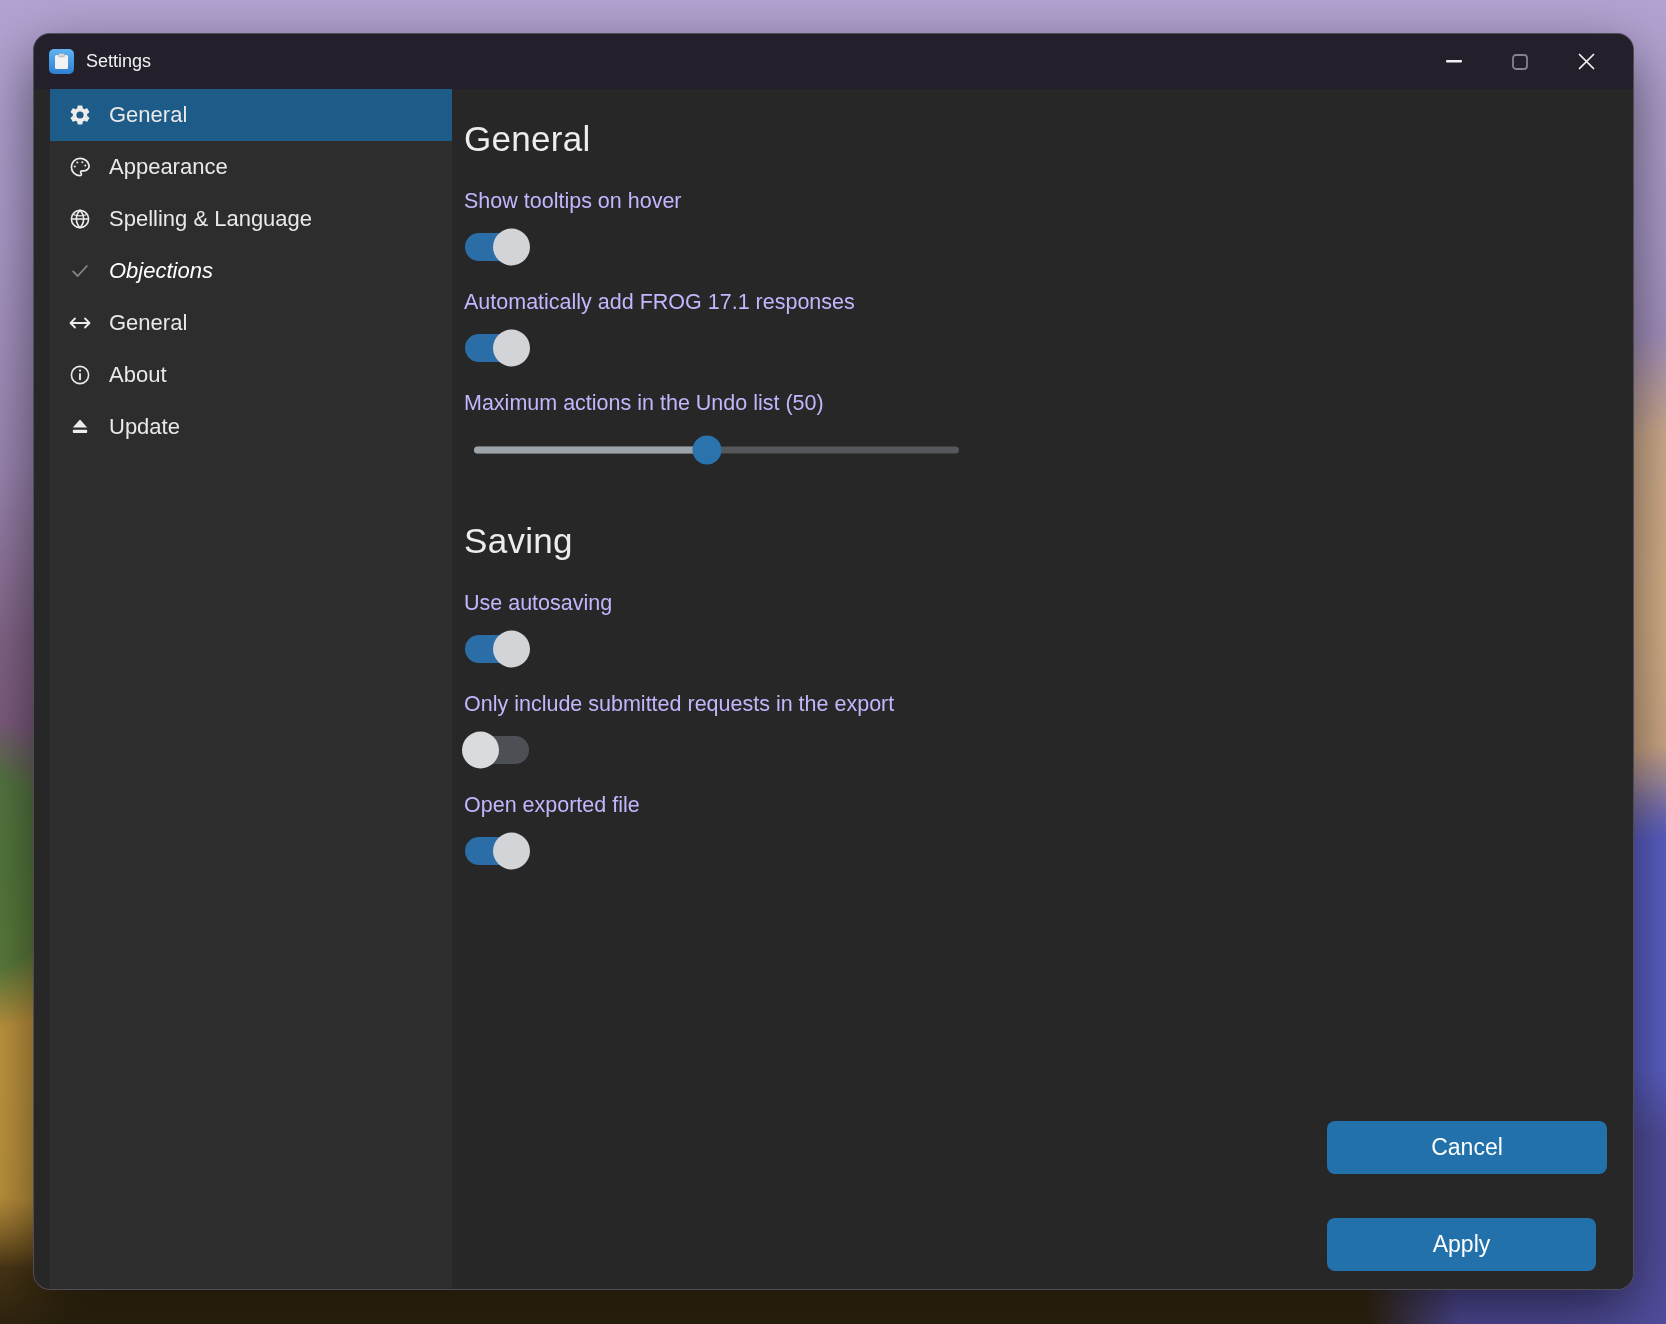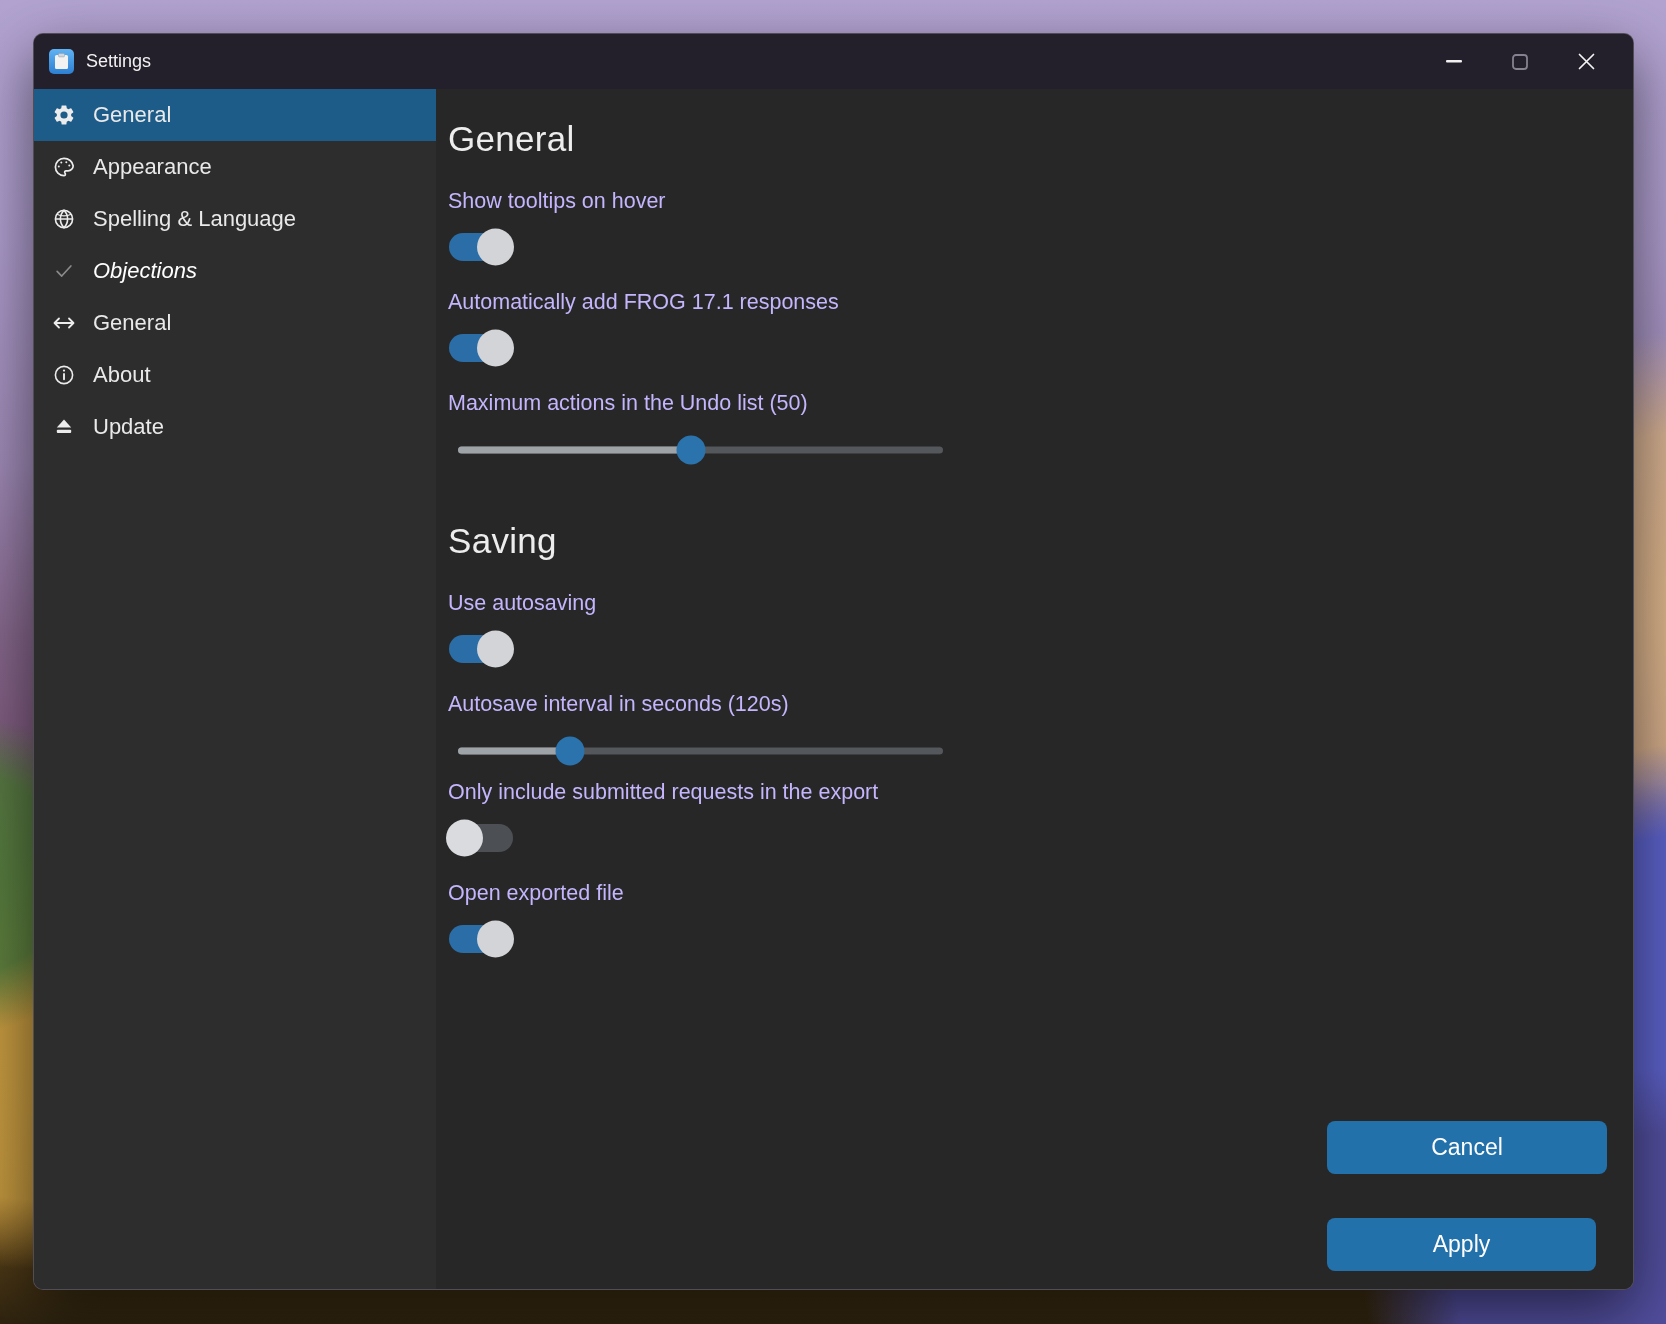--- a/index.html
+++ b/index.html
@@ -9,36 +9,36 @@
     background:
       radial-gradient(420px 300px at 100% 97%, #524e9e 0%, #524e9e 50%, rgba(82,78,158,0) 72%),
       radial-gradient(340px 480px at 101% 83%, #5b60c6 0%, #5b60c6 55%, rgba(91,96,198,0) 74%),
       radial-gradient(520px 400px at 103% 46%, #dab388 0%, rgba(218,179,136,.85) 45%, rgba(218,179,136,0) 70%),
       radial-gradient(270px 230px at -3% 66%, #51793c 0%, rgba(81,121,60,.9) 45%, rgba(81,121,60,0) 70%),
       radial-gradient(320px 280px at 2% 80%, #c2973f 0%, rgba(194,151,63,.95) 50%, rgba(194,151,63,0) 75%),
       linear-gradient(180deg,#b2a3d1 0%,#ab9aca 18%,#9d88b4 35%,#84668a 48%,#7c567b 58%,#97705f 66%,#b98a46 74%,#a97c33 82%,#6e4f1d 90%,#2f2410 100%);
   }
   .window{
     position:absolute;left:33px;top:33px;width:1601px;height:1257px;
-    border-radius:10px;overflow:hidden;background:#272727;
+    border-radius:17px;overflow:hidden;background:#272727;
     border:1px solid rgba(150,140,165,.38);
     box-shadow:0 22px 60px rgba(0,0,0,.55);
     box-sizing:border-box;
   }
   
   .titlebar{height:55px;background:#231f2b;display:flex;align-items:center;}
   .app-icon{width:25px;height:25px;border-radius:5px;margin-left:15px;
     background:linear-gradient(180deg,#5fb2f2 0%,#2d7fd2 100%);
     display:flex;align-items:center;justify-content:center;flex:0 0 auto;}
   .title-text{color:#f2f2f2;font-size:18px;margin-left:12px;}
   .tb-spacer{flex:1;}
   .tb-btn{width:66px;height:55px;display:flex;align-items:center;justify-content:center;}
   .tb-btn.close{margin-right:14px;}
   
-  .winbody{display:flex;height:1201px;}
+  .winbody{display:flex;height:1201px;padding-left:16px;}
   .sidebar{width:402px;flex:0 0 auto;background:#2d2d2e;padding-top:0;}
   .content{flex:1;background:#272727;position:relative;padding:30px 0 0 12px;box-sizing:border-box;}
   
   .side-item{height:52px;display:flex;align-items:center;padding-left:17px;cursor:default;}
   .side-item .icon{width:26px;height:26px;display:flex;align-items:center;justify-content:center;flex:0 0 auto;}
   .side-item .lbl{color:#e9e9e9;font-size:22px;margin-left:16px;white-space:nowrap;}
   .side-item.selected{background:#1d5b88;}
   .side-item.disabled .lbl{color:#ffffff;font-style:italic;}
   
   .section-title{font-size:35px;font-weight:400;color:#ededed;margin:0 0 30px 0;letter-spacing:.3px;}
@@ -209,28 +209,20 @@
 
       <h1 class="section-title saving">Saving</h1>
 
       <div class="toggle-row">
         <div class="set-label">Use autosaving</div>
         <div class="toggle on">
             <div class="knob"></div>
           </div>
       </div>
 
-      <div class="slider-row">
-        <div class="set-label">Autosave interval in seconds (120s)</div>
-        <div class="slider" style="--p: 23%;">
-          <div class="track"></div>
-          <div class="fill"></div>
-          <div class="thumb"></div>
-        </div>
-      </div>
 
       <div class="toggle-row" style="margin-top:14px;">
         <div class="set-label">Only include submitted requests in the export</div>
         <div class="toggle">
             <div class="knob"></div>
           </div>
       </div>
 
       <div class="toggle-row">
         <div class="set-label">Open exported file</div>

